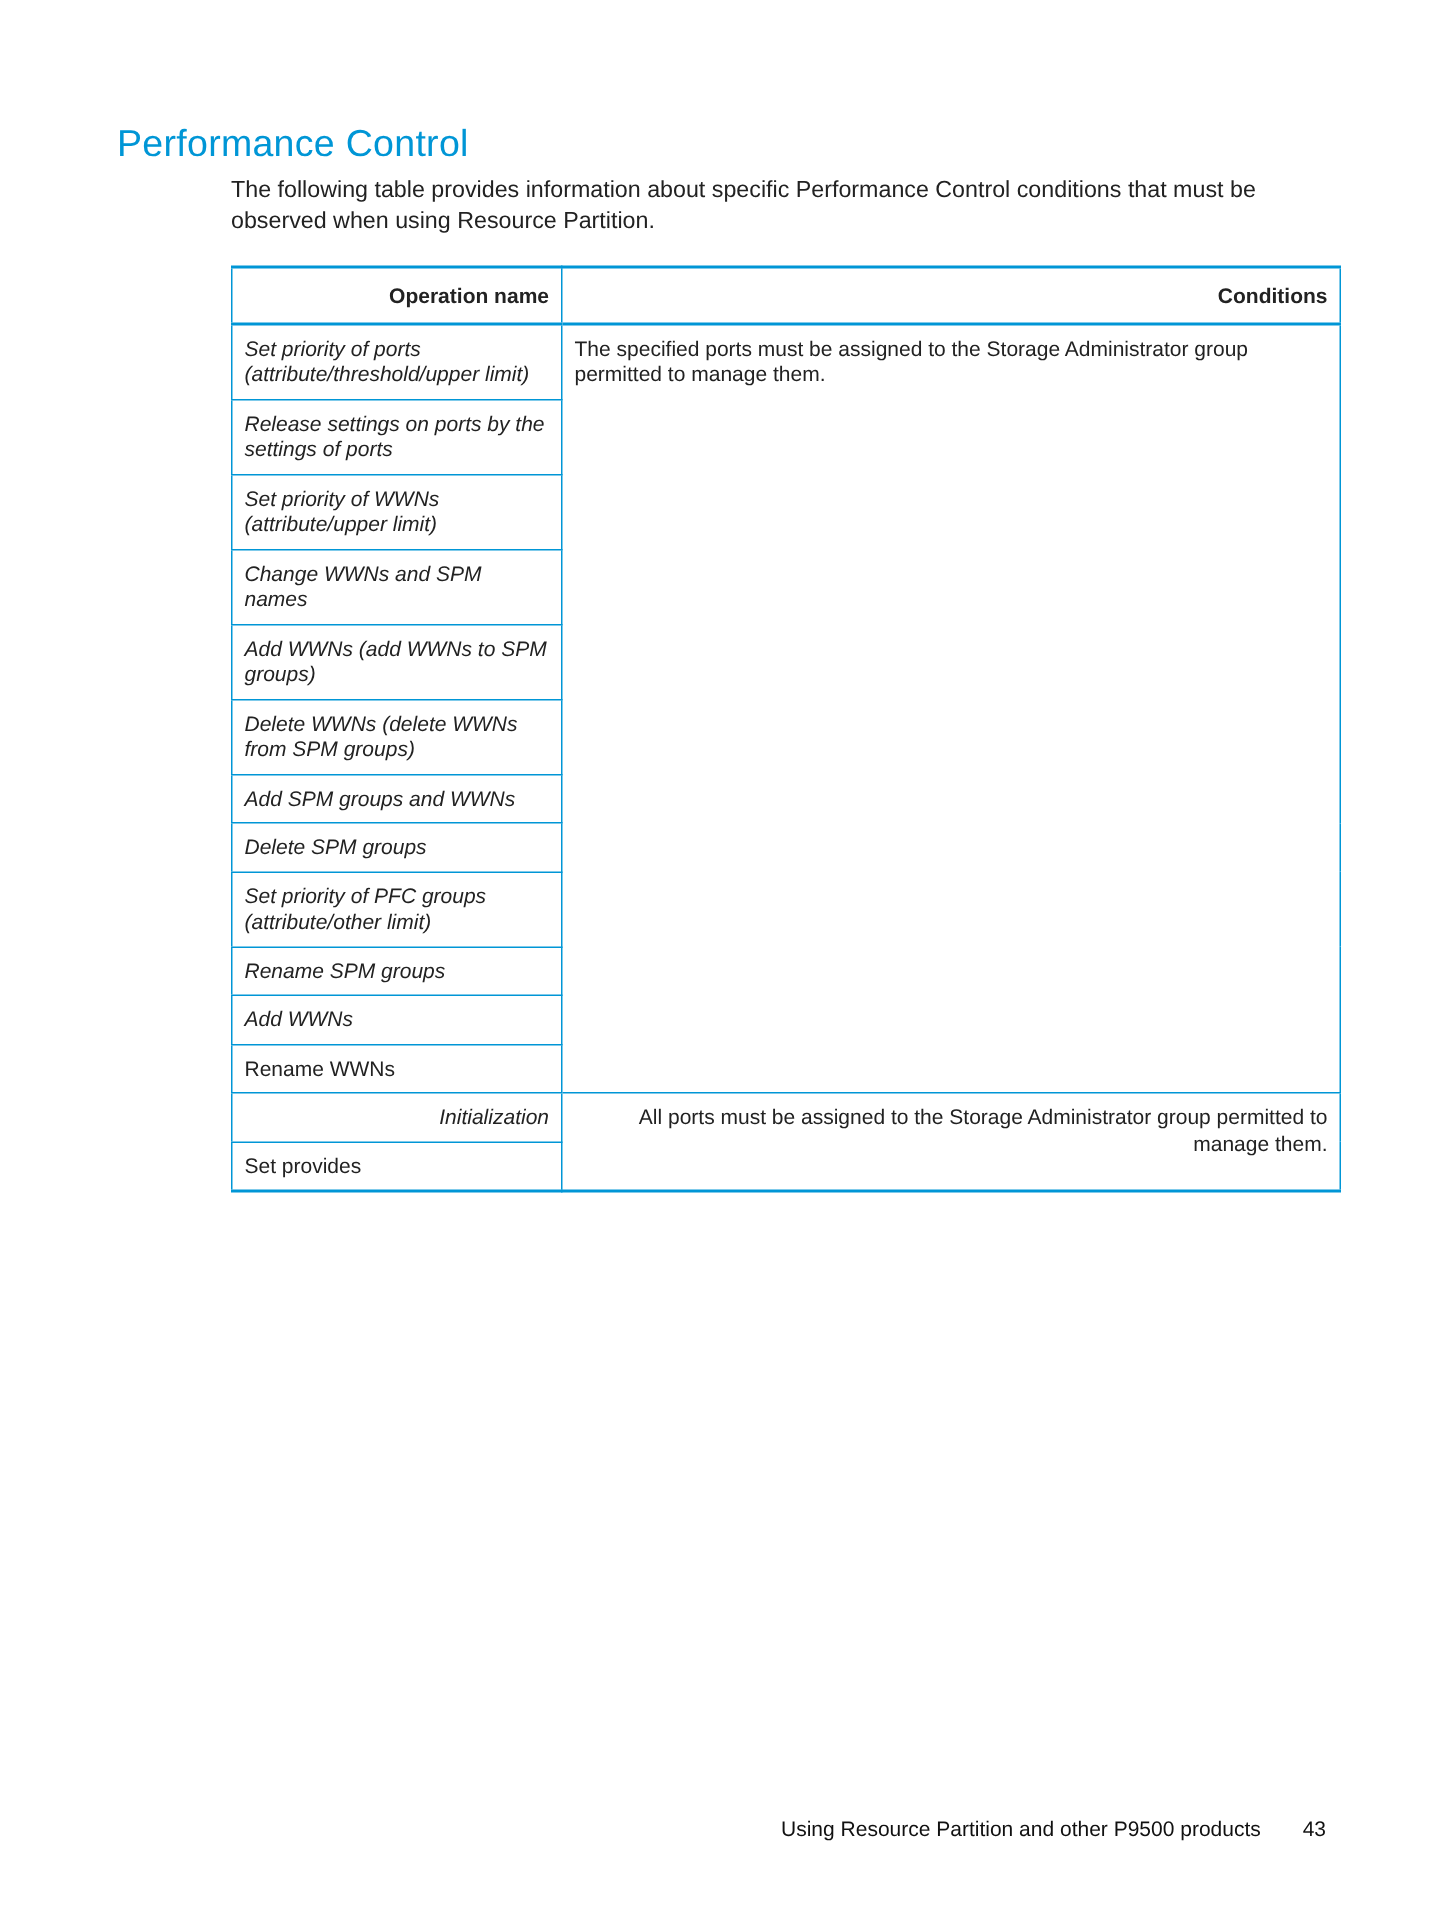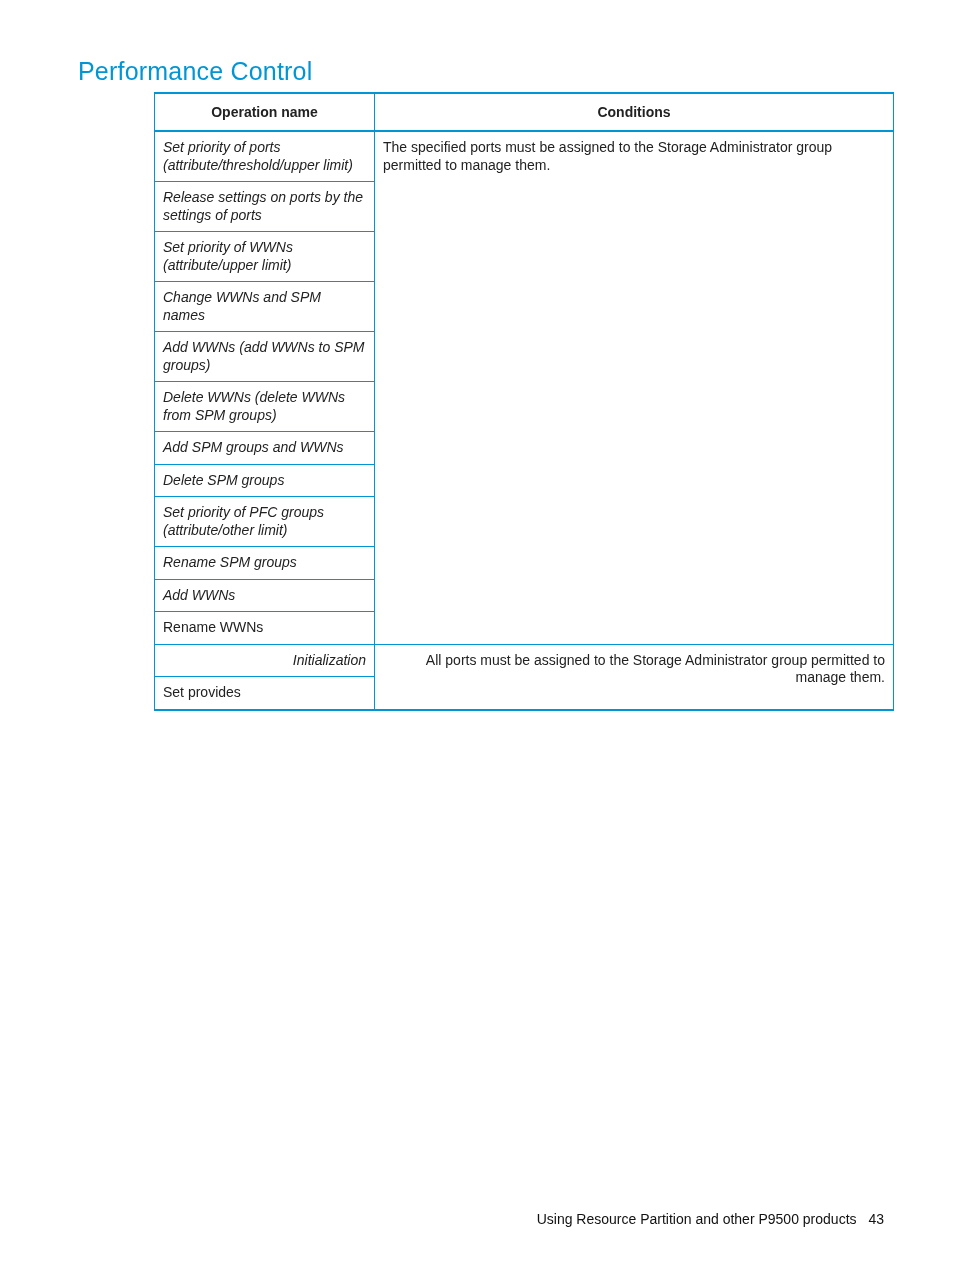--- a/index.html
+++ b/index.html
@@ -7,21 +7,21 @@
     padding: 0;
     background: #fff;
     font-family: "Trebuchet MS", "Segoe UI", Arial, sans-serif;
     color: #222;
   }
   .page {
     width: 954px;
     height: 1271px;
     position: relative;
     box-sizing: border-box;
-    padding: 57px 70px 0 78px;
+    padding: 82px 70px 0 78px;
     border-radius: 13px;
   }
   h1.section-title {
     font-family: "Trebuchet MS", "Segoe UI", Arial, sans-serif;
     font-weight: 400;
     font-size: 25px;
     color: #0096d6;
     margin: 0 0 6px 0;
     letter-spacing: 0.2px;
   }
@@ -39,21 +39,21 @@
   table {
     border-collapse: collapse;
     width: 100%;
     border-top: 2px solid #0096d6;
     border-bottom: 2px solid #0096d6;
     border-left: 1px solid #0096d6;
     border-right: 1px solid #0096d6;
     font-size: 14px;
   }
   th {
-    text-align: center;
+    text-align: right;
     font-weight: bold;
     padding: 10px 8px 10px 8px;
     border-bottom: 2px solid #0096d6;
     font-size: 14px;
     vertical-align: top;
   }
   td {
     padding: 7px 8px 7px 8px;
     vertical-align: top;
     line-height: 1.25;
@@ -77,28 +77,29 @@
     border-right: 1px solid #0096d6;
   }
   .footer {
     position: absolute;
     bottom: 44px;
     right: 70px;
     font-size: 14px;
     color: #111;
   }
   .footer .pg {
-    margin-left: 8px;
+    margin-left: 24px;
   }
 </style>
 </head>
 <body>
 
 <div class="page">
   <h1 class="section-title">Performance Control</h1>
+  <p class="intro">The following table provides information about specific Performance Control conditions that must be observed when using Resource Partition.</p>
 
   <div class="table-wrap">
     <table>
       <colgroup>
           <col class="c1">
           <col class="c2">
         </colgroup>
       <thead>
         <tr>
           <th class="op-h">Operation name</th>

